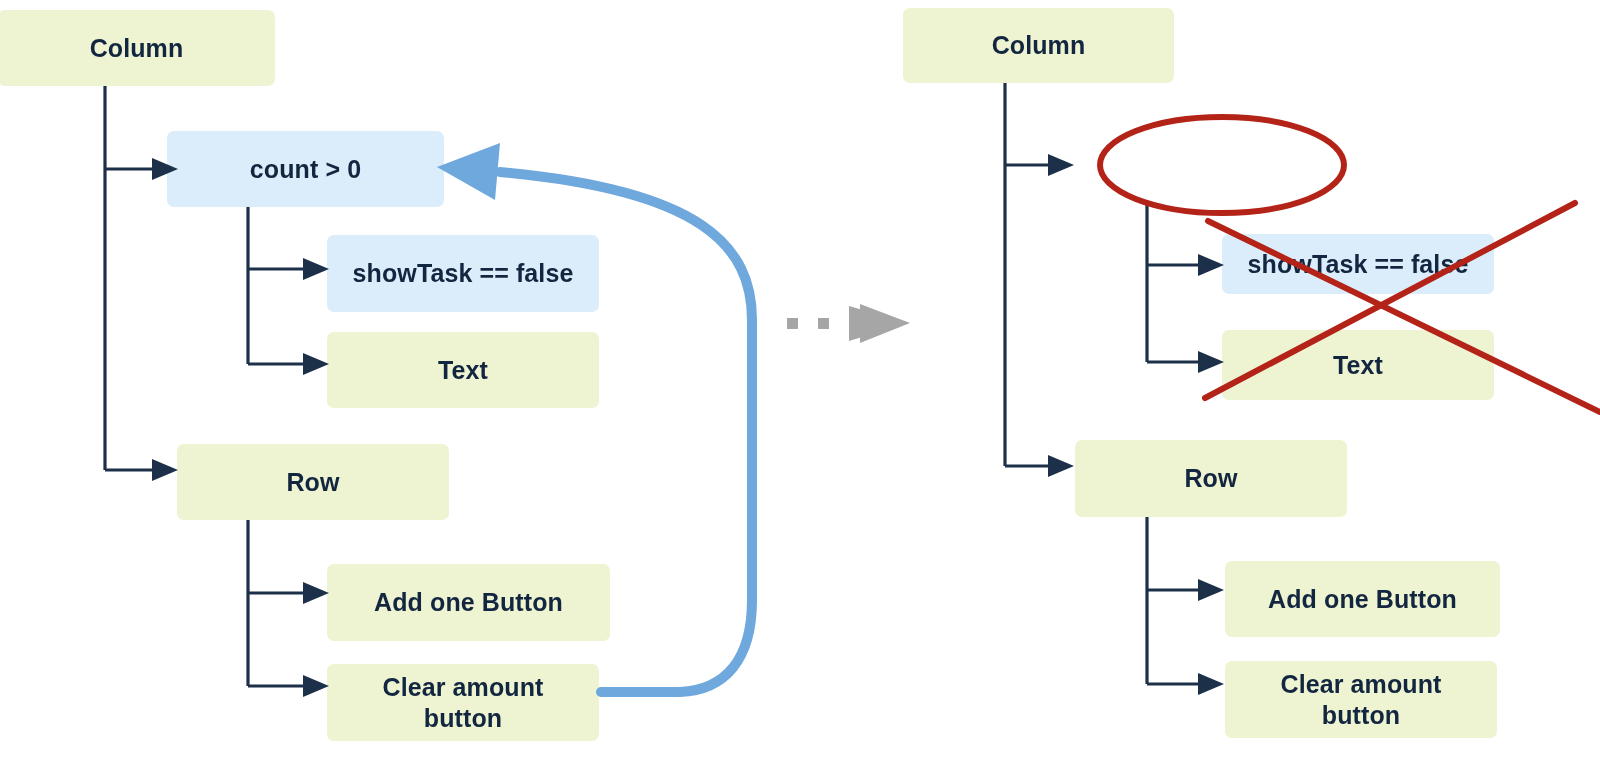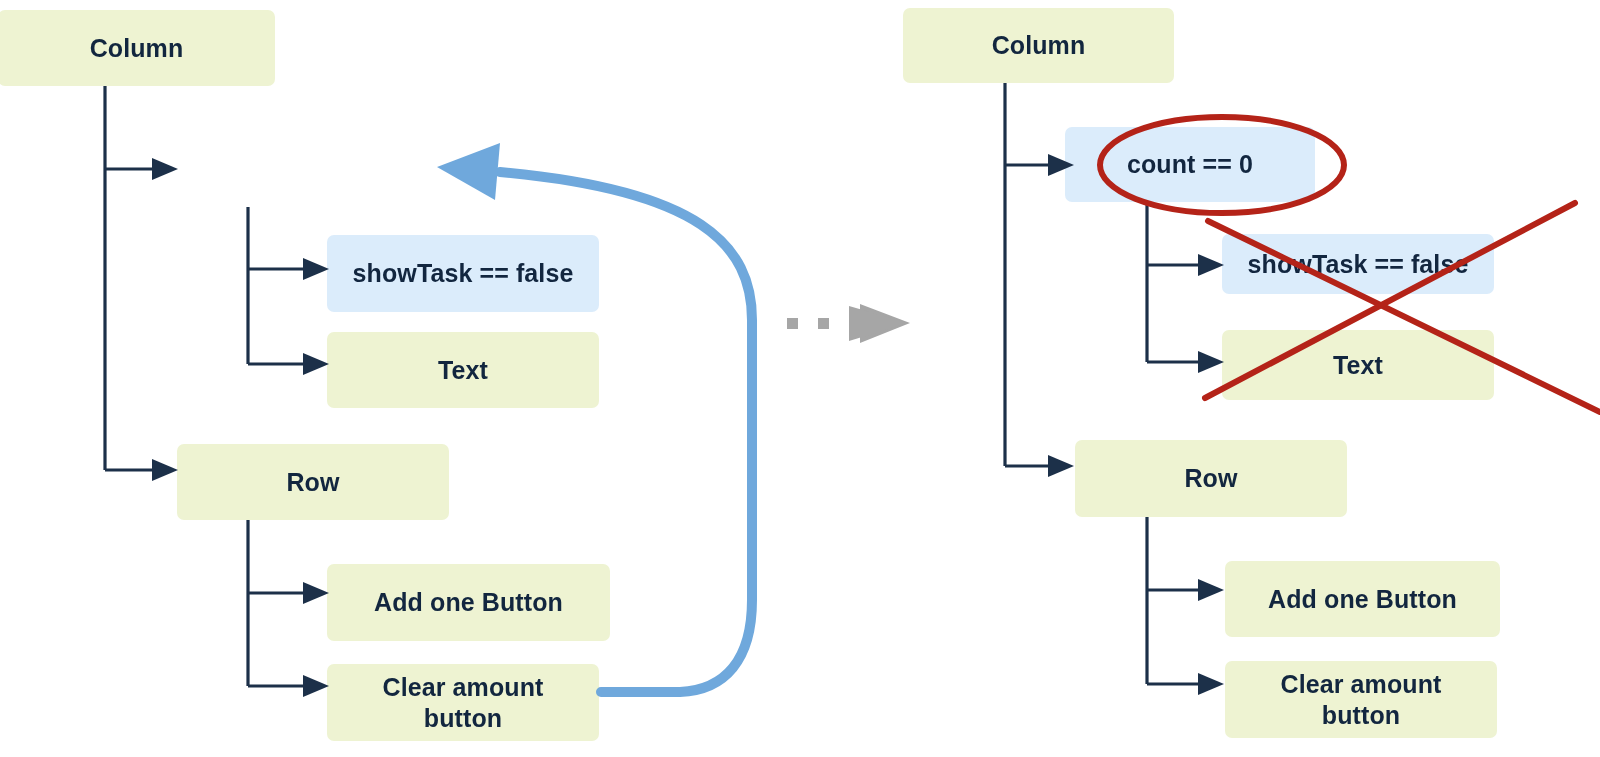--- a/index.html
+++ b/index.html
@@ -67,35 +67,35 @@
   .dot-sq { fill: #a6a6a6; }
   .big-tri { fill: #a6a6a6; }
 </style>
 </head>
 <body>
 
 <div id="canvas">
 
   <div class="node green" style="left:-2px; top:10px; width:277px; height:76px;">Column</div>
 
+  <div class="node blue" style="left:167px; top:131px; width:277px; height:76px;">count &gt; 0</div>
 
   <div class="node blue" style="left:327px; top:235px; width:272px; height:77px;">showTask == false</div>
 
   <div class="node green" style="left:327px; top:332px; width:272px; height:76px;">Text</div>
 
   <div class="node green" style="left:177px; top:444px; width:272px; height:76px;">Row</div>
 
   <div class="node green" style="left:327px; top:564px; width:283px; height:77px;">Add one Button</div>
 
   <div class="node green" style="left:327px; top:664px; width:272px; height:77px;">Clear amount
 button</div>
 
   <div class="node green" style="left:903px; top:8px; width:271px; height:75px;">Column</div>
 
-  <div class="node blue" style="left:1065px; top:127px; width:250px; height:75px;">count == 0</div>
 
   <div class="node blue" style="left:1222px; top:234px; width:272px; height:60px;">showTask == false</div>
 
   <div class="node green" style="left:1222px; top:330px; width:272px; height:70px;">Text</div>
 
   <div class="node green" style="left:1075px; top:440px; width:272px; height:77px;">Row</div>
 
   <div class="node green" style="left:1225px; top:561px; width:275px; height:76px;">Add one Button</div>
 
   <div class="node green" style="left:1225px; top:661px; width:272px; height:77px;">Clear amount

